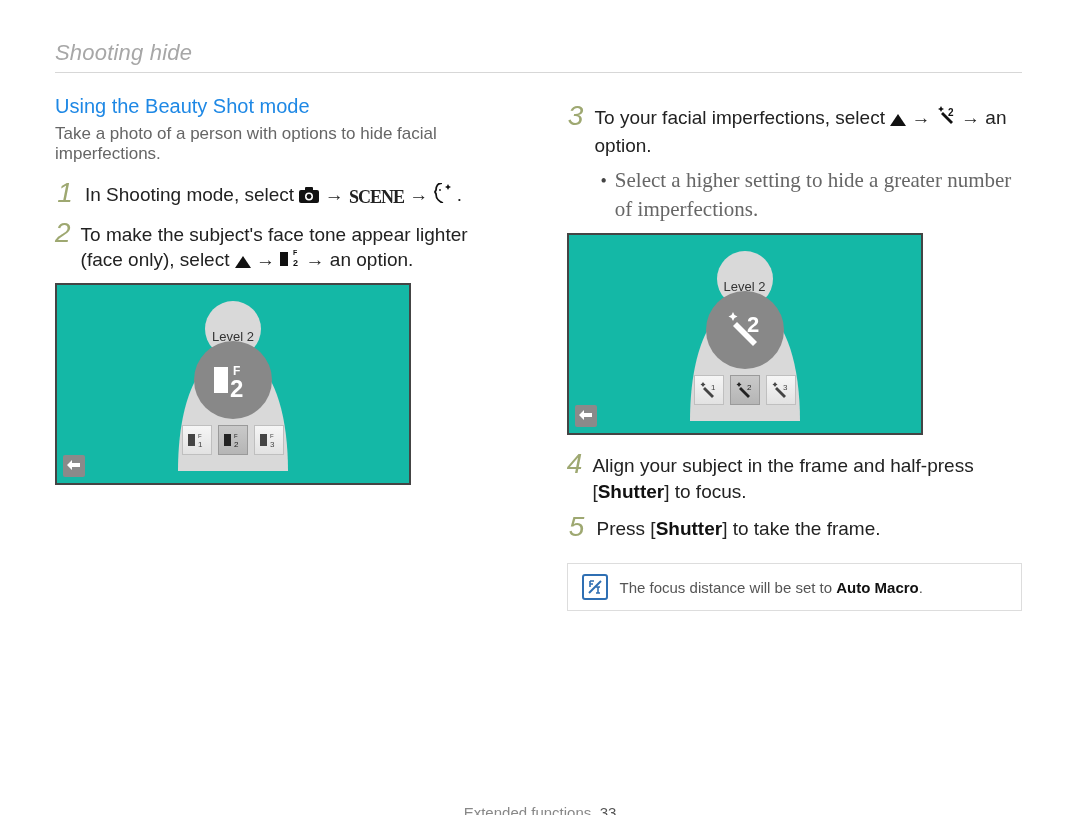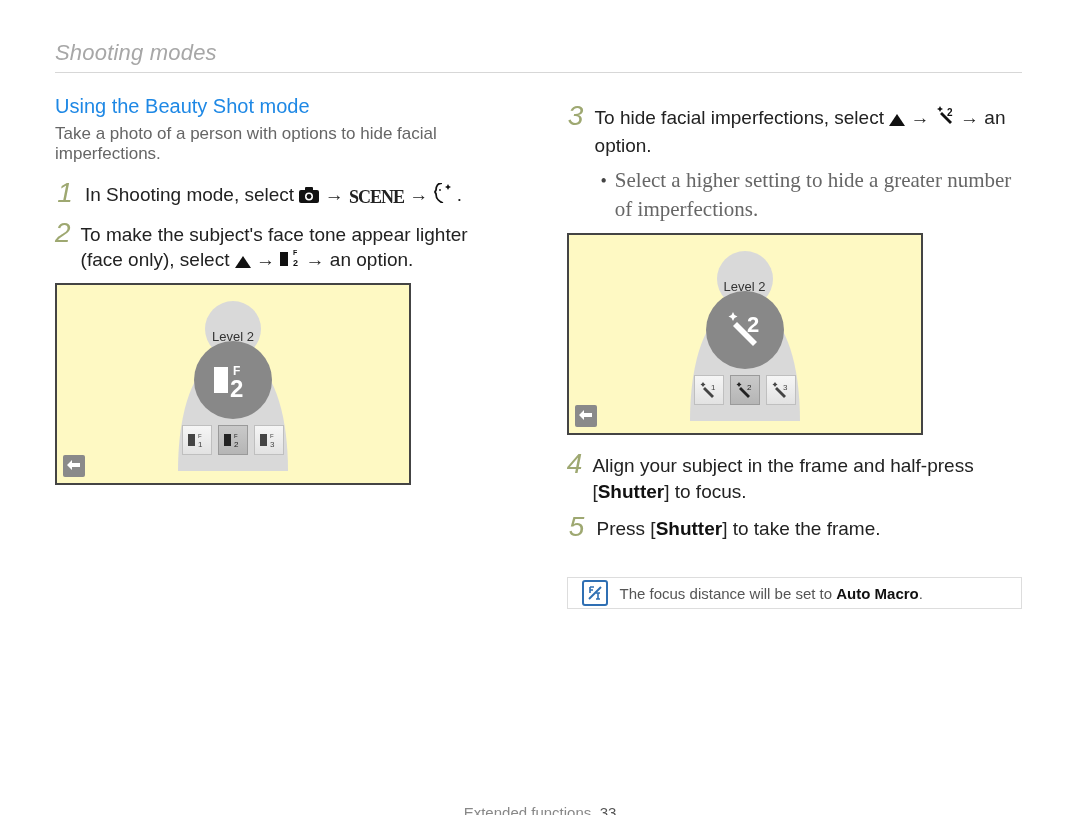--- a/index.html
+++ b/index.html
@@ -83,22 +83,22 @@
   .bullet .dot::before {
     content: "•";
     color: #444;
     font-size: 18px;
   }
   .note-box {
     display: flex;
     align-items: center;
     gap: 12px;
     border: 1px solid #ddd;
-    padding: 2px 14px;
-    margin-top: 34px;
+    padding: 10px 14px;
+    margin-top: 20px;
   }
   .note-icon {
     width: 22px;
     height: 22px;
     border: 2px solid #2f6fb3;
     border-radius: 3px;
     display: inline-flex;
     align-items: center;
     justify-content: center;
     color: #2f6fb3;
@@ -123,21 +123,21 @@
     color: #555;
   }
   b, .b { font-weight: 700; color: #111; }
 
   
   .shot {
     width: 352px;
     height: 198px;
     border: 2px solid #444;
     position: relative;
-    background: #fef9c3;
+    background: #14b8a6;
     margin: 8px 0 12px 0;
   }
   .back-chip {
     position: absolute;
     left: 6px;
     bottom: 6px;
     width: 22px;
     height: 22px;
     background: #8a8a8a;
     border-radius: 2px;
@@ -204,21 +204,21 @@
     letter-spacing: -1px;
     font-size: 18px;
     display: inline-block;
     vertical-align: -2px;
   }
 </style>
 </head>
 <body>
 
 <div class="page">
-  <div class="section-label">Shooting modes</div>
+  <div class="section-label">Shooting hide</div>
   <hr class="hr">
 
   <div class="columns">
 
     <div class="col">
       <h2 class="heading">Using the Beauty Shot mode</h2>
       <div class="lead">Take a photo of a person with options to hide facial imperfections.</div>
 
       <div class="step">
         <div class="num">1</div>
@@ -311,21 +311,21 @@
             </svg>
         </div>
       </div>
     </div>
 
     <div class="col">
 
       <div class="step" style="margin-top:6px;">
         <div class="num">3</div>
         <div class="body">
-          <span>To hide facial imperfections, select </span>
+          <span>To your facial imperfections, select </span>
           <span class="inline-icon">
             <svg width="16" height="12" viewBox="0 0 16 12">
                 <path d="M8 0 L16 12 L0 12 Z" fill="#111"></path>
               </svg>
           </span>
           <span> → </span>
           <span class="inline-icon">
             <svg width="20" height="20" viewBox="0 0 20 20">
                 <path d="M5 0 l1 2 2 1 -2 1 -1 2 -1-2 -2-1 2-1z" fill="#111"></path>
                 <path d="M7 6 L17 16 L15 18 L5 8 Z" fill="#111"></path>

